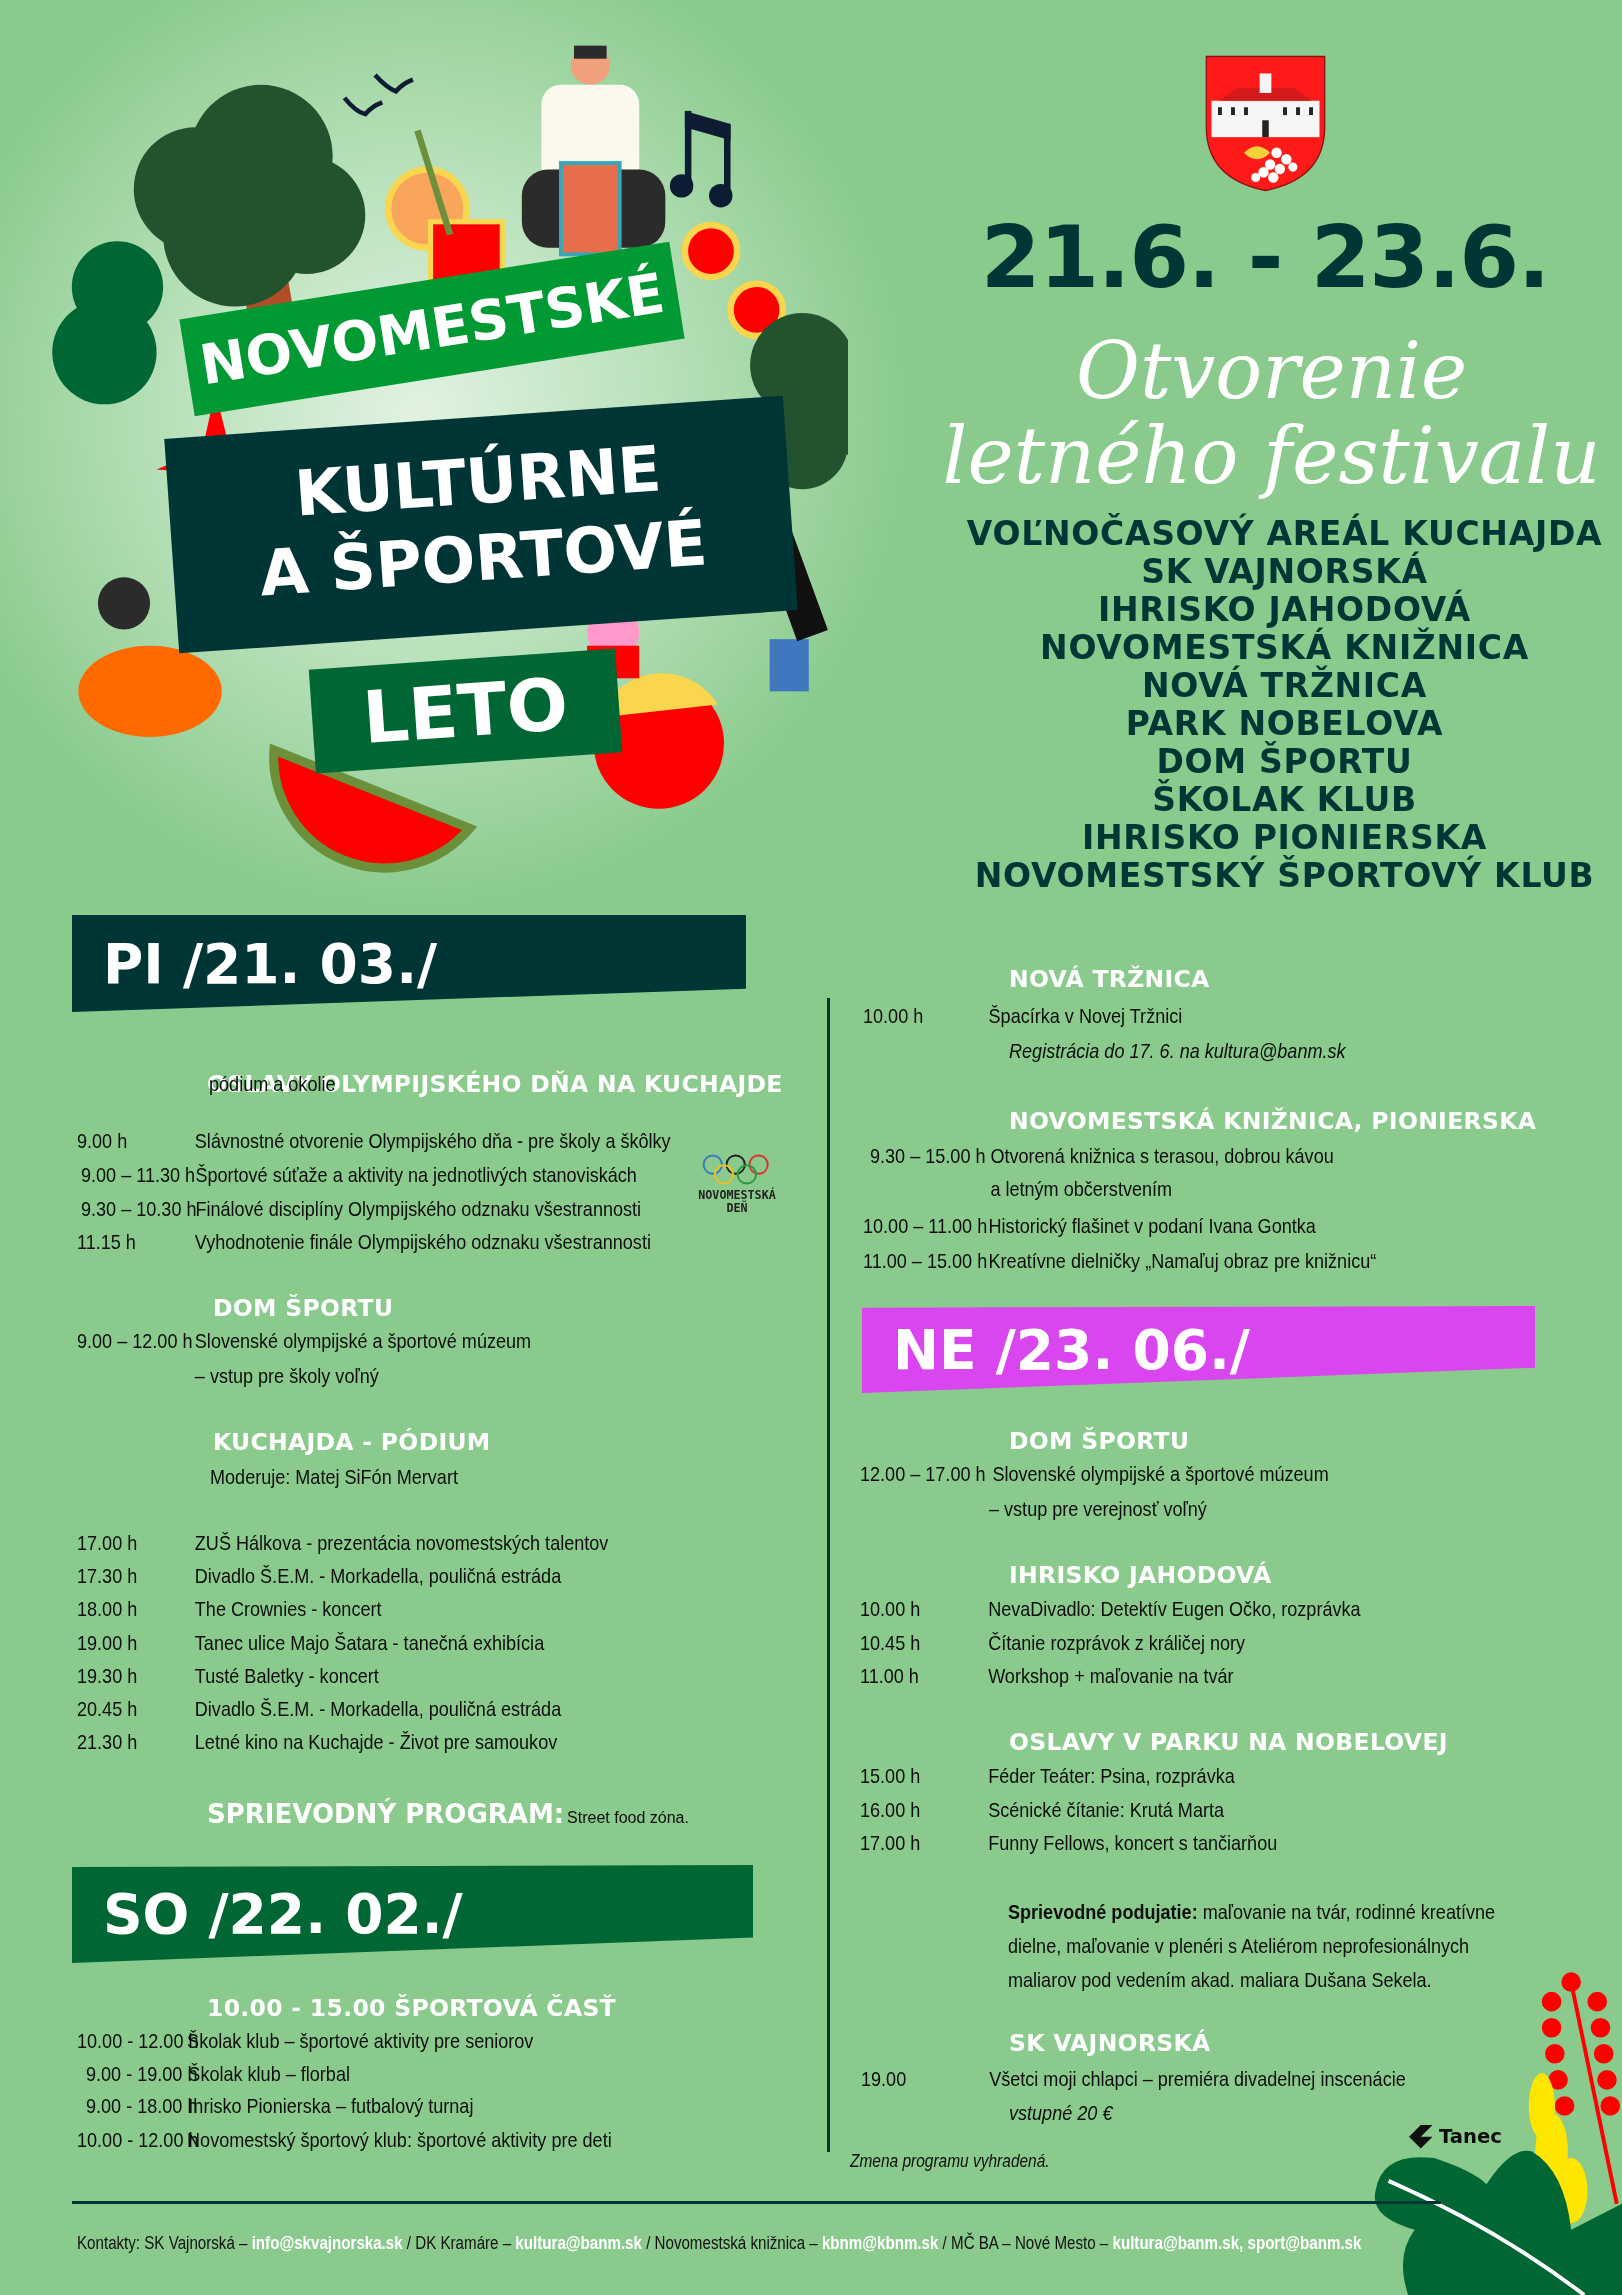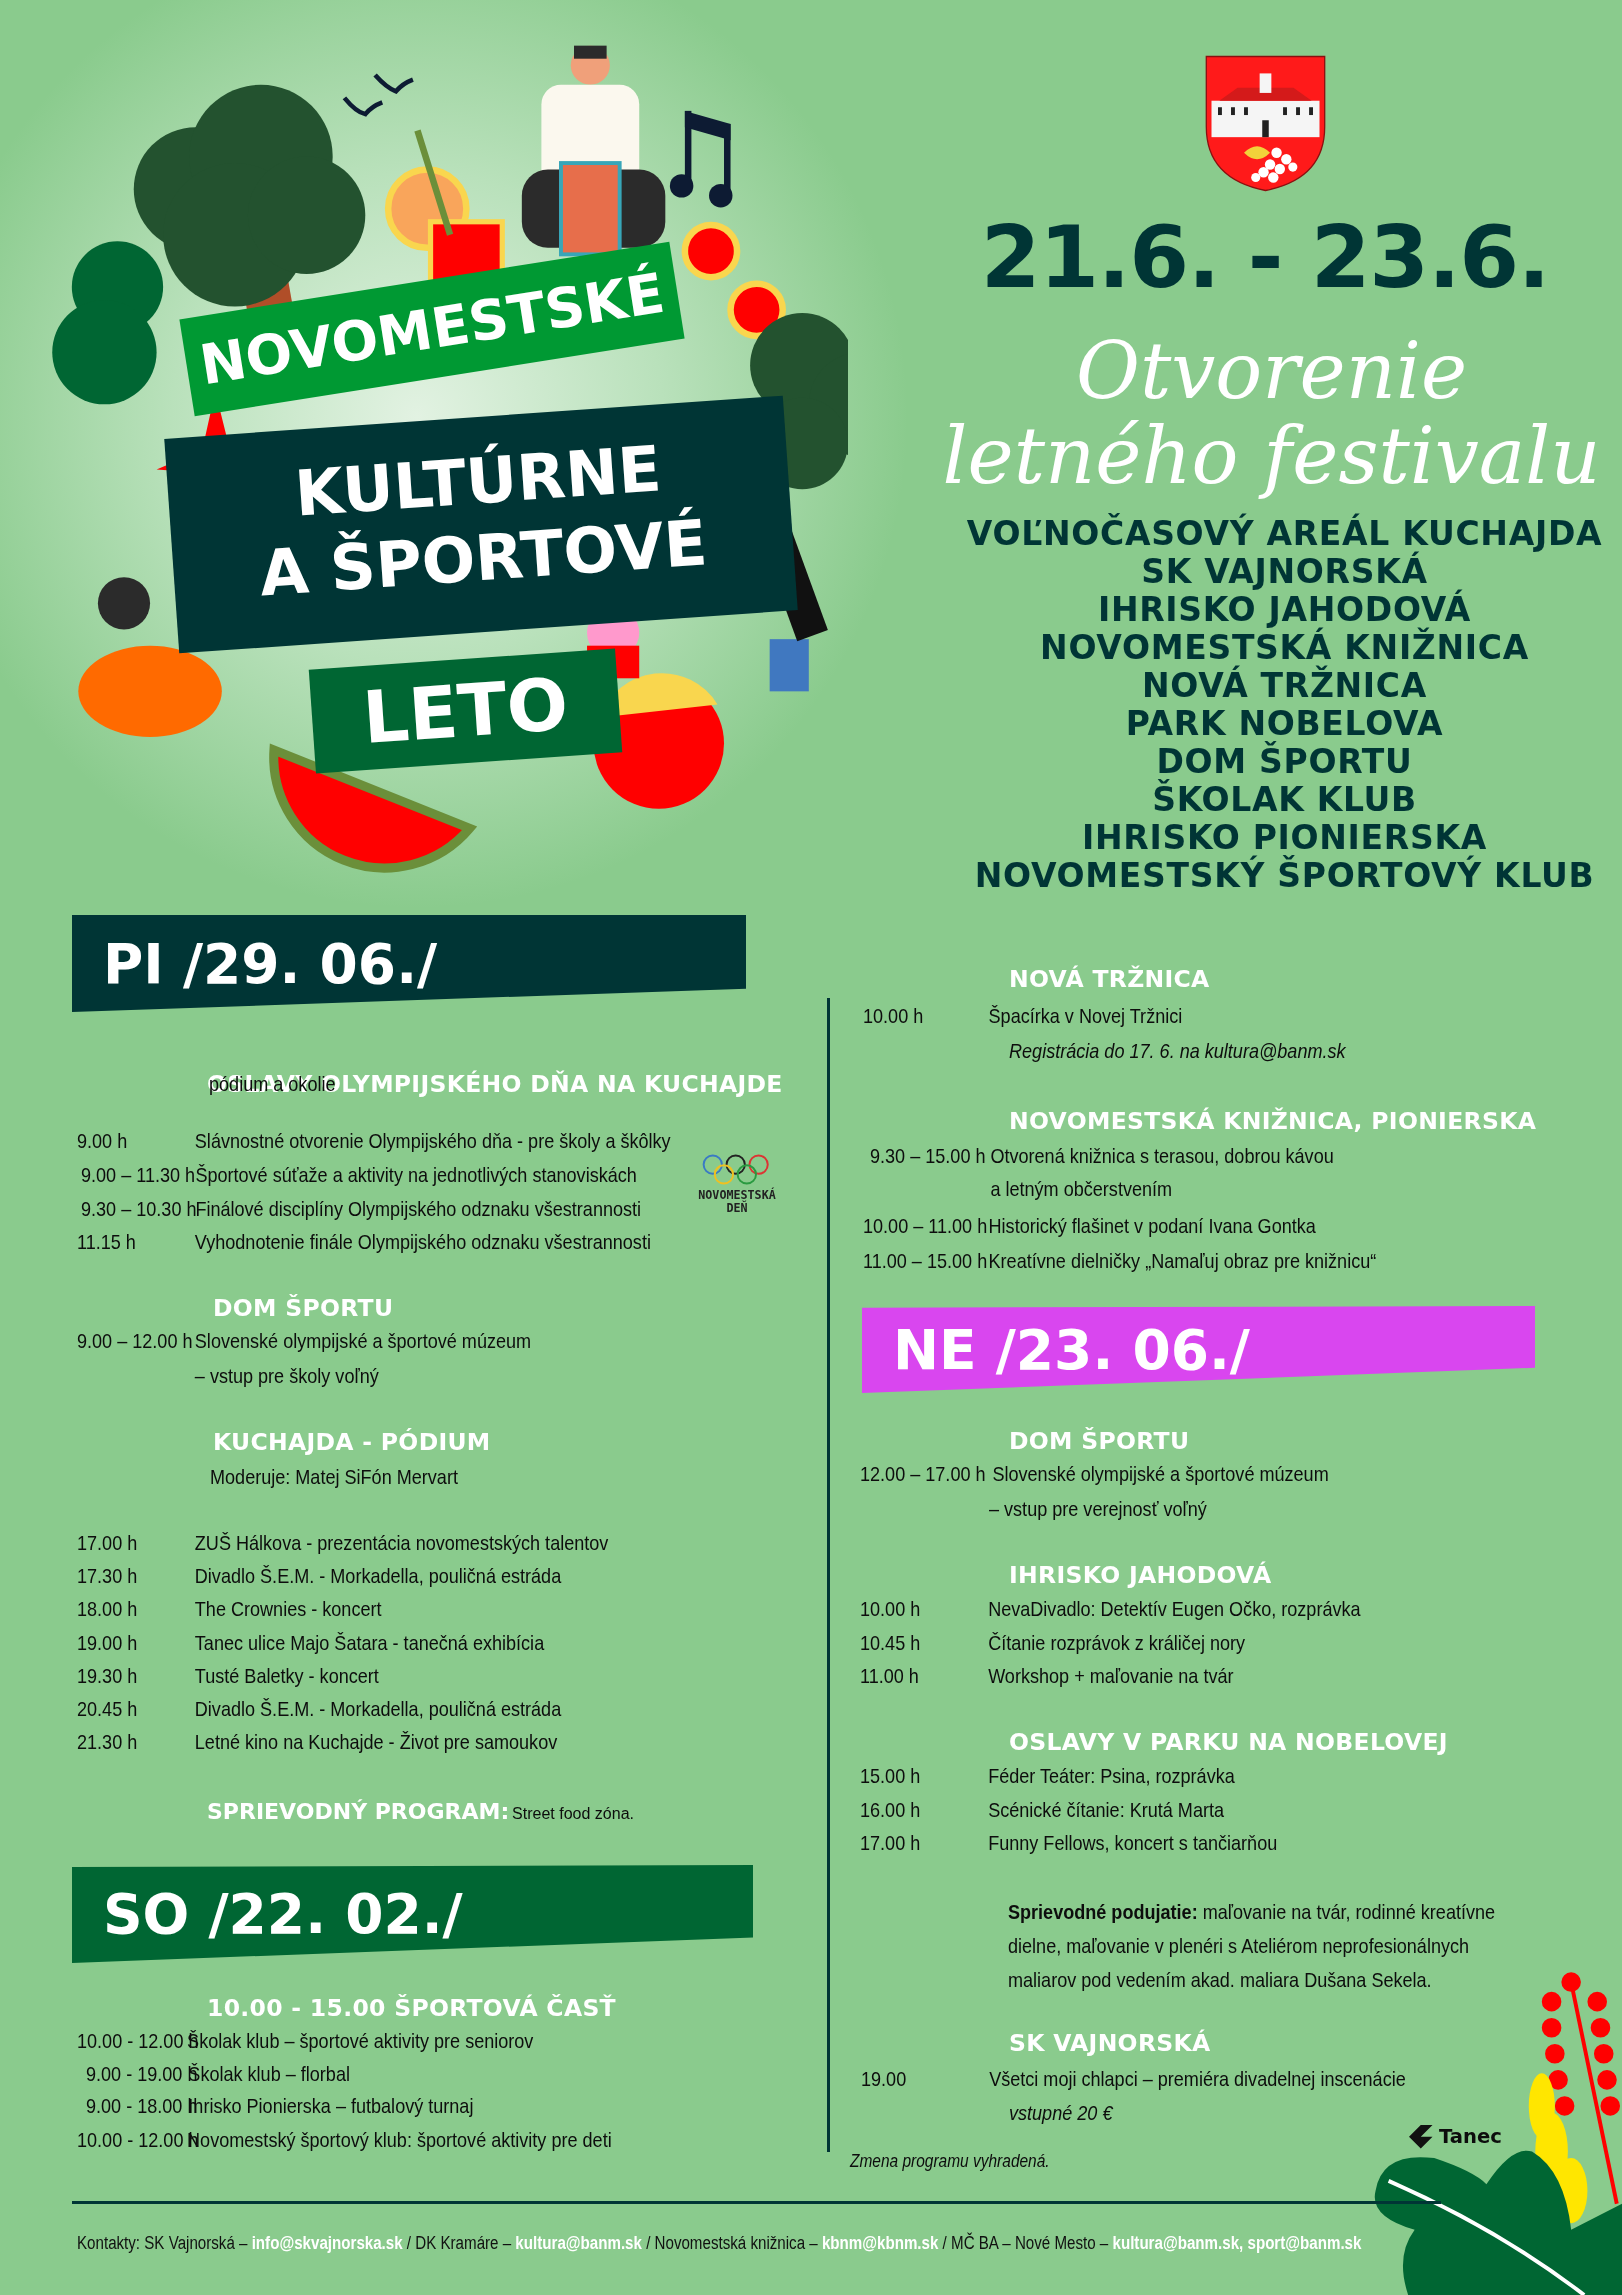--- a/index.html
+++ b/index.html
@@ -155,21 +155,21 @@
   <div class="venue">IHRISKO JAHODOVÁ</div>
   <div class="venue">NOVOMESTSKÁ KNIŽNICA</div>
   <div class="venue">NOVÁ TRŽNICA</div>
   <div class="venue">PARK NOBELOVA</div>
   <div class="venue">DOM ŠPORTU</div>
   <div class="venue">ŠKOLAK KLUB</div>
   <div class="venue">IHRISKO PIONIERSKA</div>
   <div class="venue">NOVOMESTSKÝ ŠPORTOVÝ KLUB</div>
 </div>
 
-<div class="day d1">PI /29. 06./</div>
+<div class="day d1">PI /21. 03./</div>
 
 <div class="sec-title" style="left:207px;top:1038px;margin-top:32px;">OSLAVY OLYMPIJSKÉHO DŇA NA KUCHAJDE</div>
 <div class="plain" style="left:209px;top:1072px;">pódium a okolie</div>
 
 <div class="row" style="left:77px;top:1128px;"><span class="t" style="width:137px">9.00 h</span><span>Slávnostné otvorenie Olympijského dňa - pre školy a škôlky</span></div>
 <div class="row" style="left:81px;top:1162px;"><span class="t" style="width:133px">9.00 – 11.30 h</span><span>Športové súťaže a aktivity na jednotlivých stanoviskách</span></div>
 <div class="row" style="left:81px;top:1196px;"><span class="t" style="width:133px">9.30 – 10.30 h</span><span>Finálové disciplíny Olympijského odznaku všestrannosti</span></div>
 <div class="row" style="left:77px;top:1229px;"><span class="t" style="width:137px">11.15 h</span><span>Vyhodnotenie finále Olympijského odznaku všestrannosti</span></div>
 
 <div class="abs" style="left:698px;top:1154px;width:78px;text-align:center;">
@@ -195,21 +195,21 @@
 
 <div class="row" style="left:77px;top:1530px;"><span class="t" style="width:137px">17.00 h</span><span>ZUŠ Hálkova - prezentácia novomestských talentov</span></div>
 <div class="row" style="left:77px;top:1563px;"><span class="t" style="width:137px">17.30 h</span><span>Divadlo Š.E.M. - Morkadella, pouličná estráda</span></div>
 <div class="row" style="left:77px;top:1596px;"><span class="t" style="width:137px">18.00 h</span><span>The Crownies - koncert</span></div>
 <div class="row" style="left:77px;top:1630px;"><span class="t" style="width:137px">19.00 h</span><span>Tanec ulice Majo Šatara - tanečná exhibícia</span></div>
 <div class="row" style="left:77px;top:1663px;"><span class="t" style="width:137px">19.30 h</span><span>Tusté Baletky - koncert</span></div>
 <div class="row" style="left:77px;top:1696px;"><span class="t" style="width:137px">20.45 h</span><span>Divadlo Š.E.M. - Morkadella, pouličná estráda</span></div>
 <div class="row" style="left:77px;top:1729px;"><span class="t" style="width:137px">21.30 h</span><span>Letné kino na Kuchajde - Život pre samoukov</span></div>
 
 <div class="abs" style="left:207px;top:1799px;white-space:nowrap;">
-  <span style="color:#fff;font-family:'DejaVu Sans',sans-serif;font-weight:bold;font-size:22px;">SPRIEVODNÝ PROGRAM:</span>
+  <span style="color:#fff;font-family:'DejaVu Sans',sans-serif;font-weight:bold;font-size:26px;">SPRIEVODNÝ PROGRAM:</span>
   <span style="font-size:16px;">Street food zóna.</span>
 </div>
 
 <div class="day d2">SO /22. 02./</div>
 
 <div class="sec-title" style="left:207px;top:1994px;">10.00 - 15.00 ŠPORTOVÁ ČASŤ</div>
 <div class="row" style="left:77px;top:2028px;"><span class="t" style="width:128px">10.00 - 12.00 h</span><span>Školak klub – športové aktivity pre seniorov</span></div>
 <div class="row" style="left:86px;top:2061px;"><span class="t" style="width:119px">9.00 - 19.00 h</span><span>Školak klub –  florbal</span></div>
 <div class="row" style="left:86px;top:2093px;"><span class="t" style="width:119px">9.00 - 18.00 h</span><span>Ihrisko Pionierska –  futbalový turnaj</span></div>
 <div class="row" style="left:77px;top:2127px;"><span class="t" style="width:128px">10.00 - 12.00 h</span><span>Novomestský športový klub: športové aktivity pre deti</span></div>

